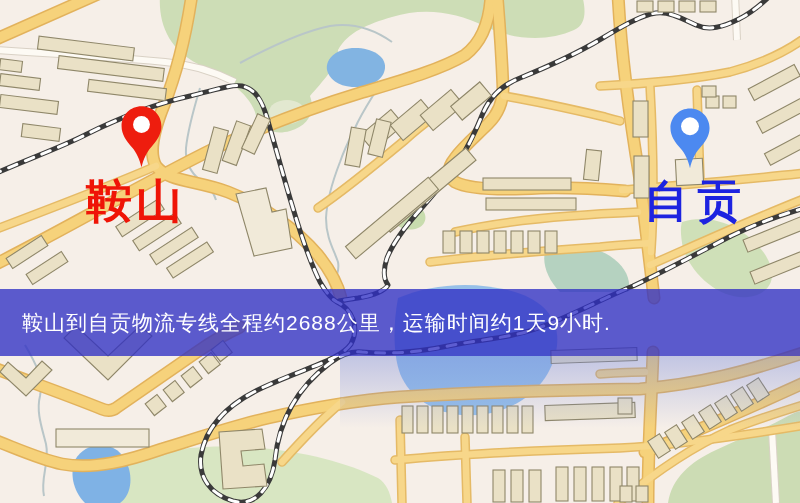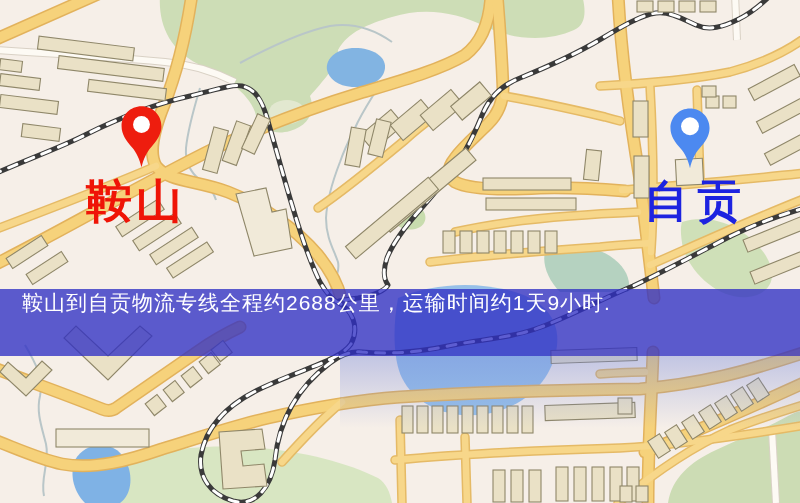--- a/index.html
+++ b/index.html
@@ -15,21 +15,21 @@
   .railbase{stroke:#3a3a3a;stroke-width:5;fill:none;}
   .raildash{stroke:#ffffff;stroke-width:3;fill:none;stroke-dasharray:9 9;}
   .bldg{fill:#eae1c6;stroke:#8f8769;stroke-width:1.1;}
   .bldg2{fill:#f1ead9;stroke:#8f8769;stroke-width:1.1;}
   .stream{stroke:#b9c6c8;stroke-width:2;fill:none;}
   .marker{position:absolute;}
   .city-label{position:absolute;font-family:Liberation Serif, serif;font-weight:bold;line-height:1;white-space:nowrap;}
   .label-origin{left:86px;top:179px;font-size:46px;letter-spacing:4px;color:#ef1407;}
   .label-dest{left:644px;top:180px;font-size:44px;letter-spacing:9px;color:#1d23e0;text-align:right;}
   .banner{position:absolute;left:0;top:289px;width:100%;height:67px;
-          background:rgba(47,48,196,0.78);display:flex;box-sizing:border-box;
+          background:rgba(47,48,196,0.78);display:flex;align-items:center;box-sizing:border-box;
           padding-left:22px;}
   .banner span{color:#ffffff;font-size:21px;letter-spacing:1px;}
 </style>
 </head>
 <body>
 
 <div class="stage">
 
 <svg class="map" width="800" height="503" viewBox="0 0 800 503" xmlns="http://www.w3.org/2000/svg" xmlns:xlink="http://www.w3.org/1999/xlink">
   <defs>

